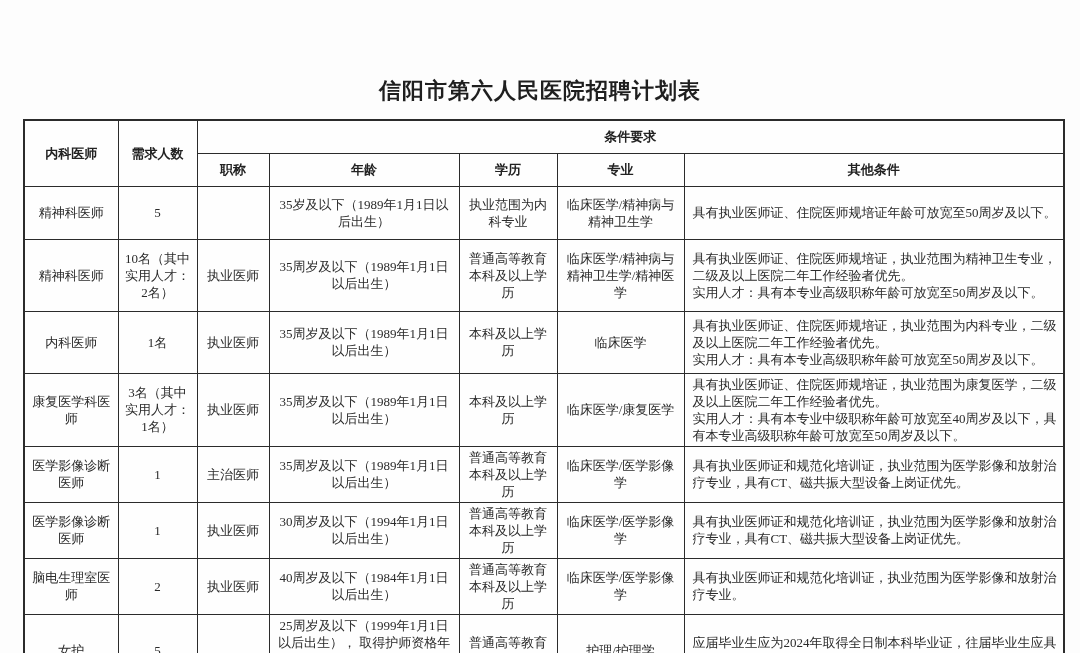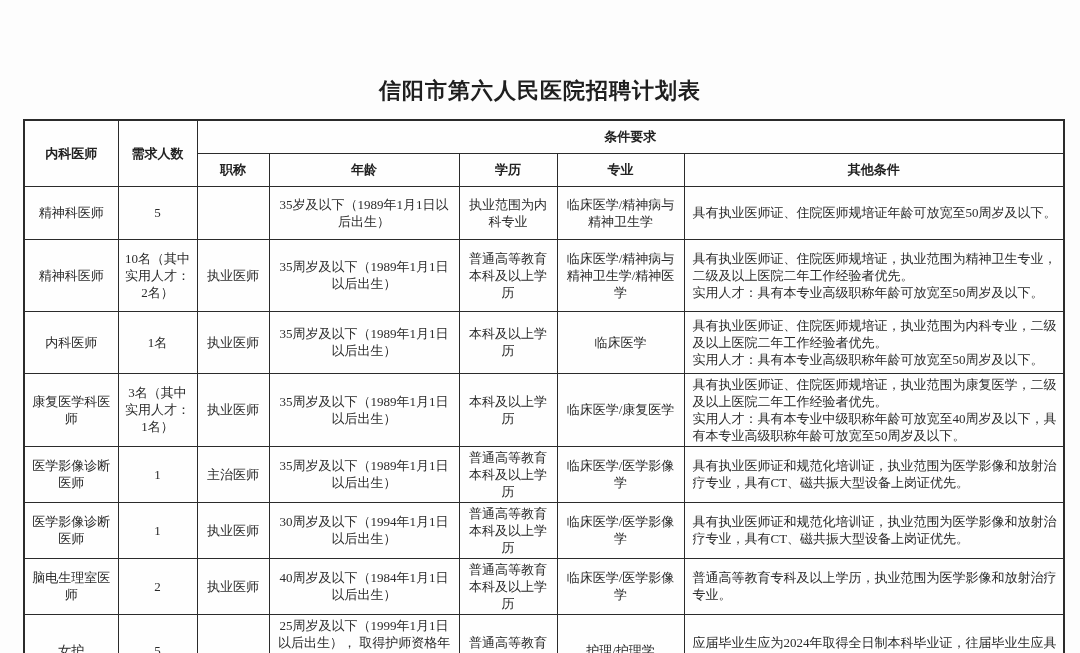--- a/index.html
+++ b/index.html
@@ -144,21 +144,21 @@
         <td>临床医学/医学影像学</td>
         <td class="col-other">具有执业医师证和规范化培训证，执业范围为医学影像和放射治疗专业，具有CT、磁共振大型设备上岗证优先。</td>
       </tr>
       <tr class="r6">
         <td>脑电生理室医师</td>
         <td>2</td>
         <td>执业医师</td>
         <td>40周岁及以下（1984年1月1日以后出生）</td>
         <td>普通高等教育本科及以上学历</td>
         <td>临床医学/医学影像学</td>
-        <td class="col-other">普通高等教育专科及以上学历，执业范围为医学影像和放射治疗专业。</td>
+        <td class="col-other">具有执业医师证和规范化培训证，执业范围为医学影像和放射治疗专业。</td>
       </tr>
       <tr class="r7">
         <td>女护</td>
         <td>5</td>
         <td></td>
         <td>25周岁及以下（1999年1月1日以后出生）， 取得护师资格年龄可放宽至30周岁（1994年1月1日以后出生）</td>
         <td>普通高等教育本科</td>
         <td>护理/护理学</td>
         <td class="col-other">应届毕业生应为2024年取得全日制本科毕业证，往届毕业生应具有护士资格证。</td>
       </tr>

